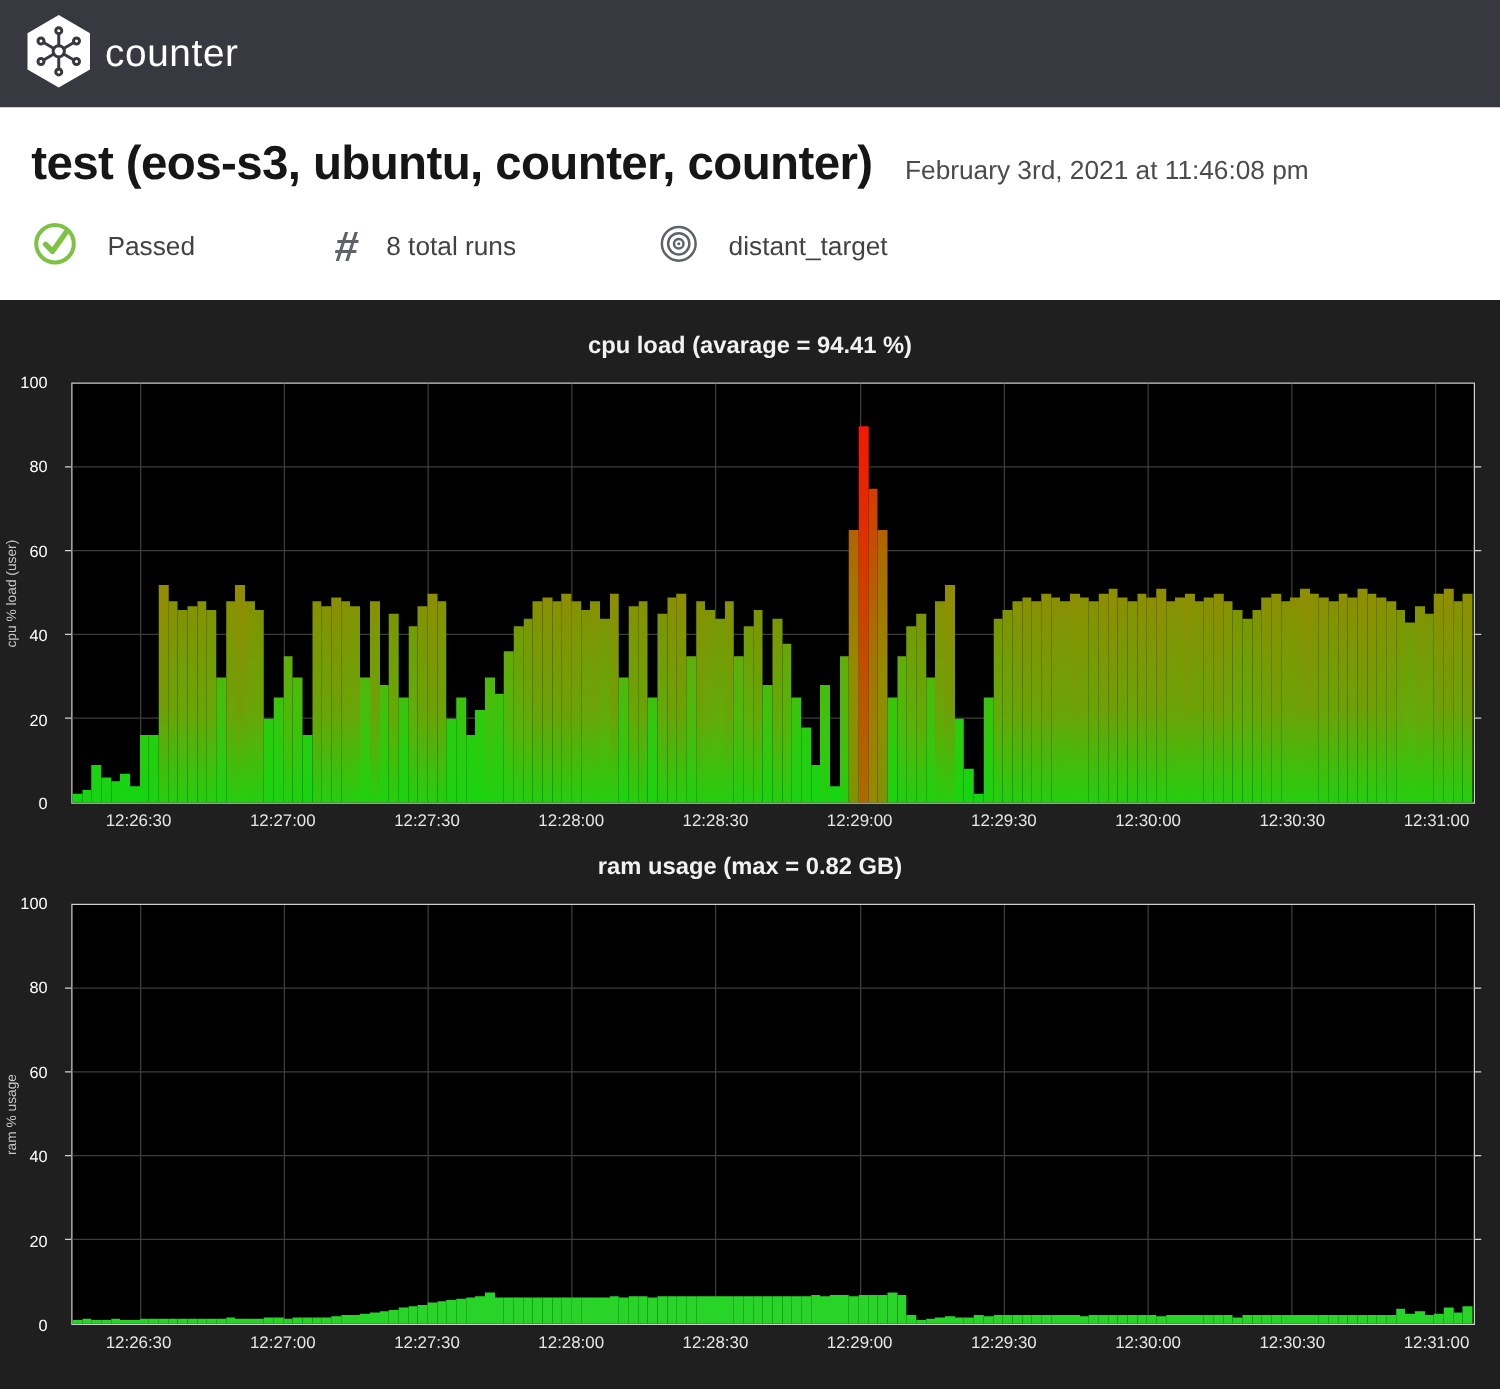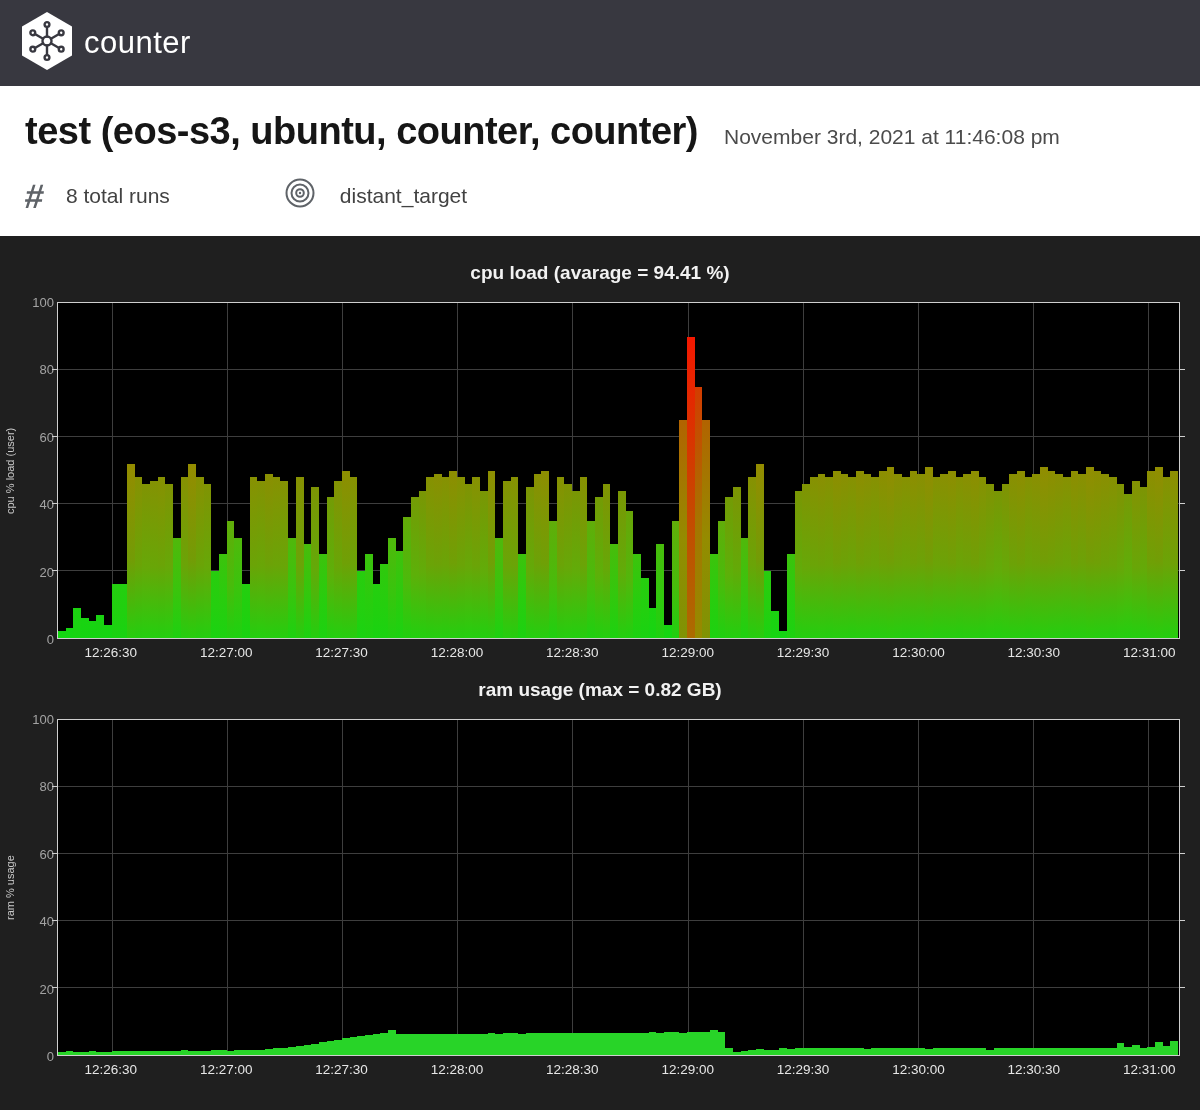--- a/index.html
+++ b/index.html
@@ -22,22 +22,22 @@
 
   
   .charts { background:#1f1f1f; padding:20px 0 14px 0; }
   .chart { margin-bottom:10px; }
   .chart-title { color:#f2f2f2; font-weight:700; font-size:19px; text-align:center; margin:6px 0 18px 0; }
   .chart-body { display:flex; align-items:stretch; padding-right:20px; }
   .ylabel { width:20px; display:flex; align-items:center; justify-content:center;
             writing-mode:vertical-rl; transform:rotate(180deg);
             color:#c9c9c9; font-size:11px; white-space:nowrap; }
   .yticks { width:37px; position:relative; }
-  .ytick { position:absolute; right:3px; transform:translateY(50%);
-           color:#a3a3a3; font-size:13px; }
+  .ytick { position:absolute; right:19px; transform:translateY(50%);
+           color:#ffffff; font-size:13px; }
   .plot { position:relative; flex:1; height:337px; background:#000;
           border:1px solid #cfcfcf; }
   .grid { position:absolute; inset:0; }
   .hgrid { position:absolute; left:0; right:0; height:1px; background:#3e3e3e; }
   .vgrid { position:absolute; top:0; bottom:0; width:1px; background:#3e3e3e; }
   .sidetick { position:absolute; width:5px; height:1px; background:#cfcfcf; }
   .bars { position:absolute; inset:0; display:flex; align-items:flex-end; }
   .bar { flex:1 1 0; }
   .xticks { position:relative; height:26px; margin:4px 20px 0 57px; }
   .xtick { position:absolute; transform:translateX(-50%);
@@ -68,23 +68,32 @@
         </g>
       </svg>
     </span>
     <span class="brand-text">counter</span>
   </div>
 </header>
 
 <section class="summary">
   <div class="title-row">
     <h1 class="report-title">test (eos-s3, ubuntu, counter, counter)</h1>
-    <span class="report-date">November 3rd, 2021 at 11:46:08 pm</span>
+    <span class="report-date">February 3rd, 2021 at 11:46:08 pm</span>
   </div>
   <div class="status-row">
+    <div class="status-item">
+      <span>
+        <svg width="39" height="39" viewBox="0 0 39 39">
+          <circle cx="19" cy="20" r="15" stroke="#7dc242" stroke-width="3.2" fill="none"></circle>
+          <path d="M11.5 20.5 L17 26 L28.5 10" stroke="#7dc242" stroke-width="4.4" fill="none" stroke-linecap="round" stroke-linejoin="round"></path>
+        </svg>
+      </span>
+      <span>Passed</span>
+    </div>
     <div class="status-item">
       <span class="hash-glyph">#</span>
       <span>8 total runs</span>
     </div>
     <div class="status-item">
       <span>
         <svg width="36" height="36" viewBox="0 0 36 36">
           <g stroke="#5f6368" stroke-width="2" fill="none">
             <circle cx="18" cy="18" r="13.5"></circle>
             <circle cx="18" cy="18" r="8.5"></circle>

